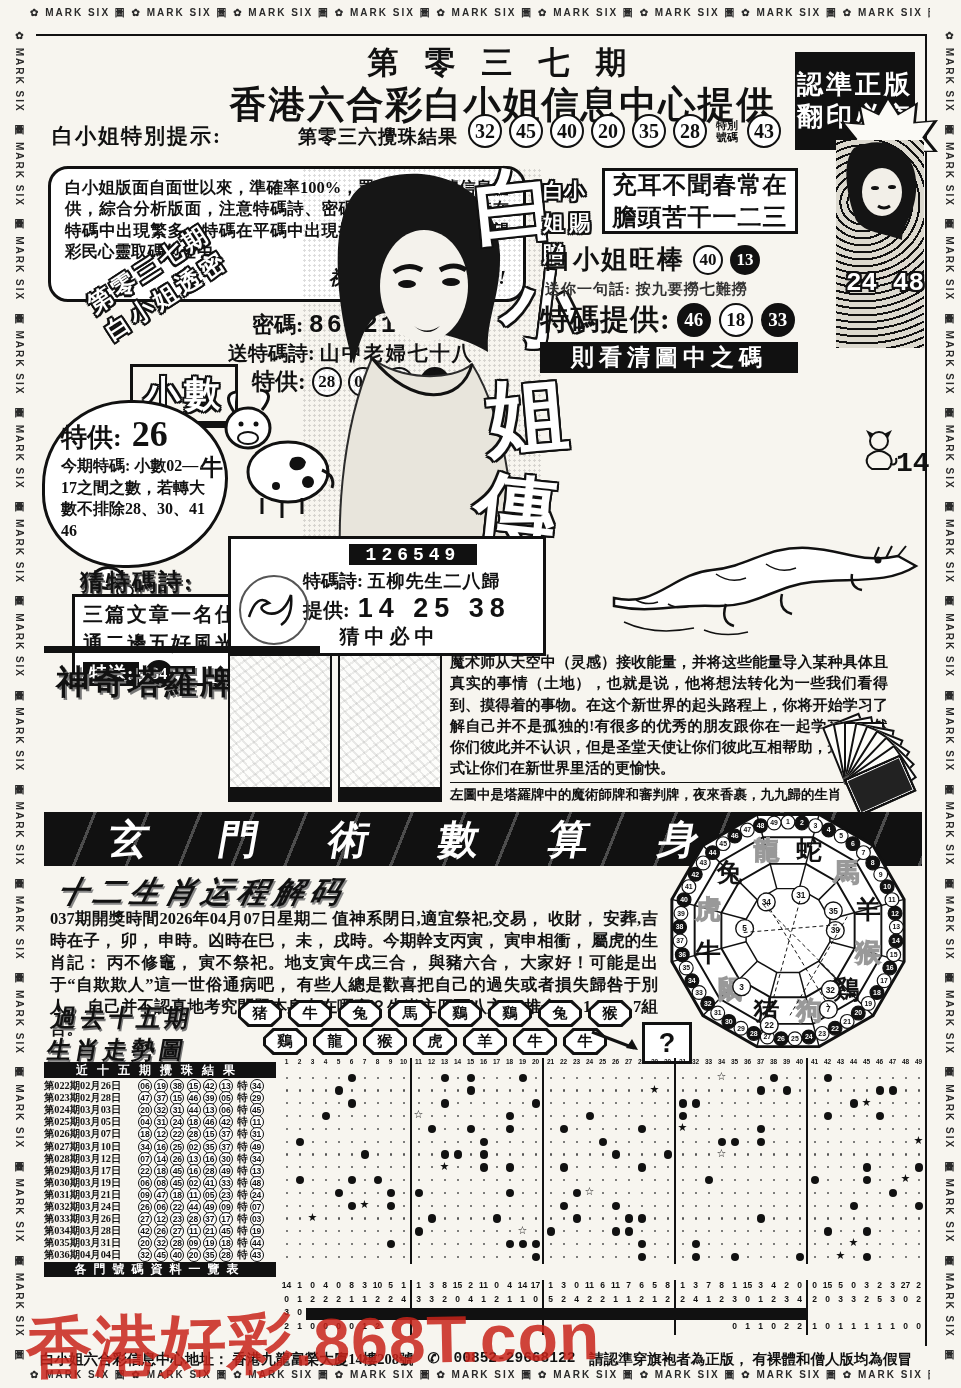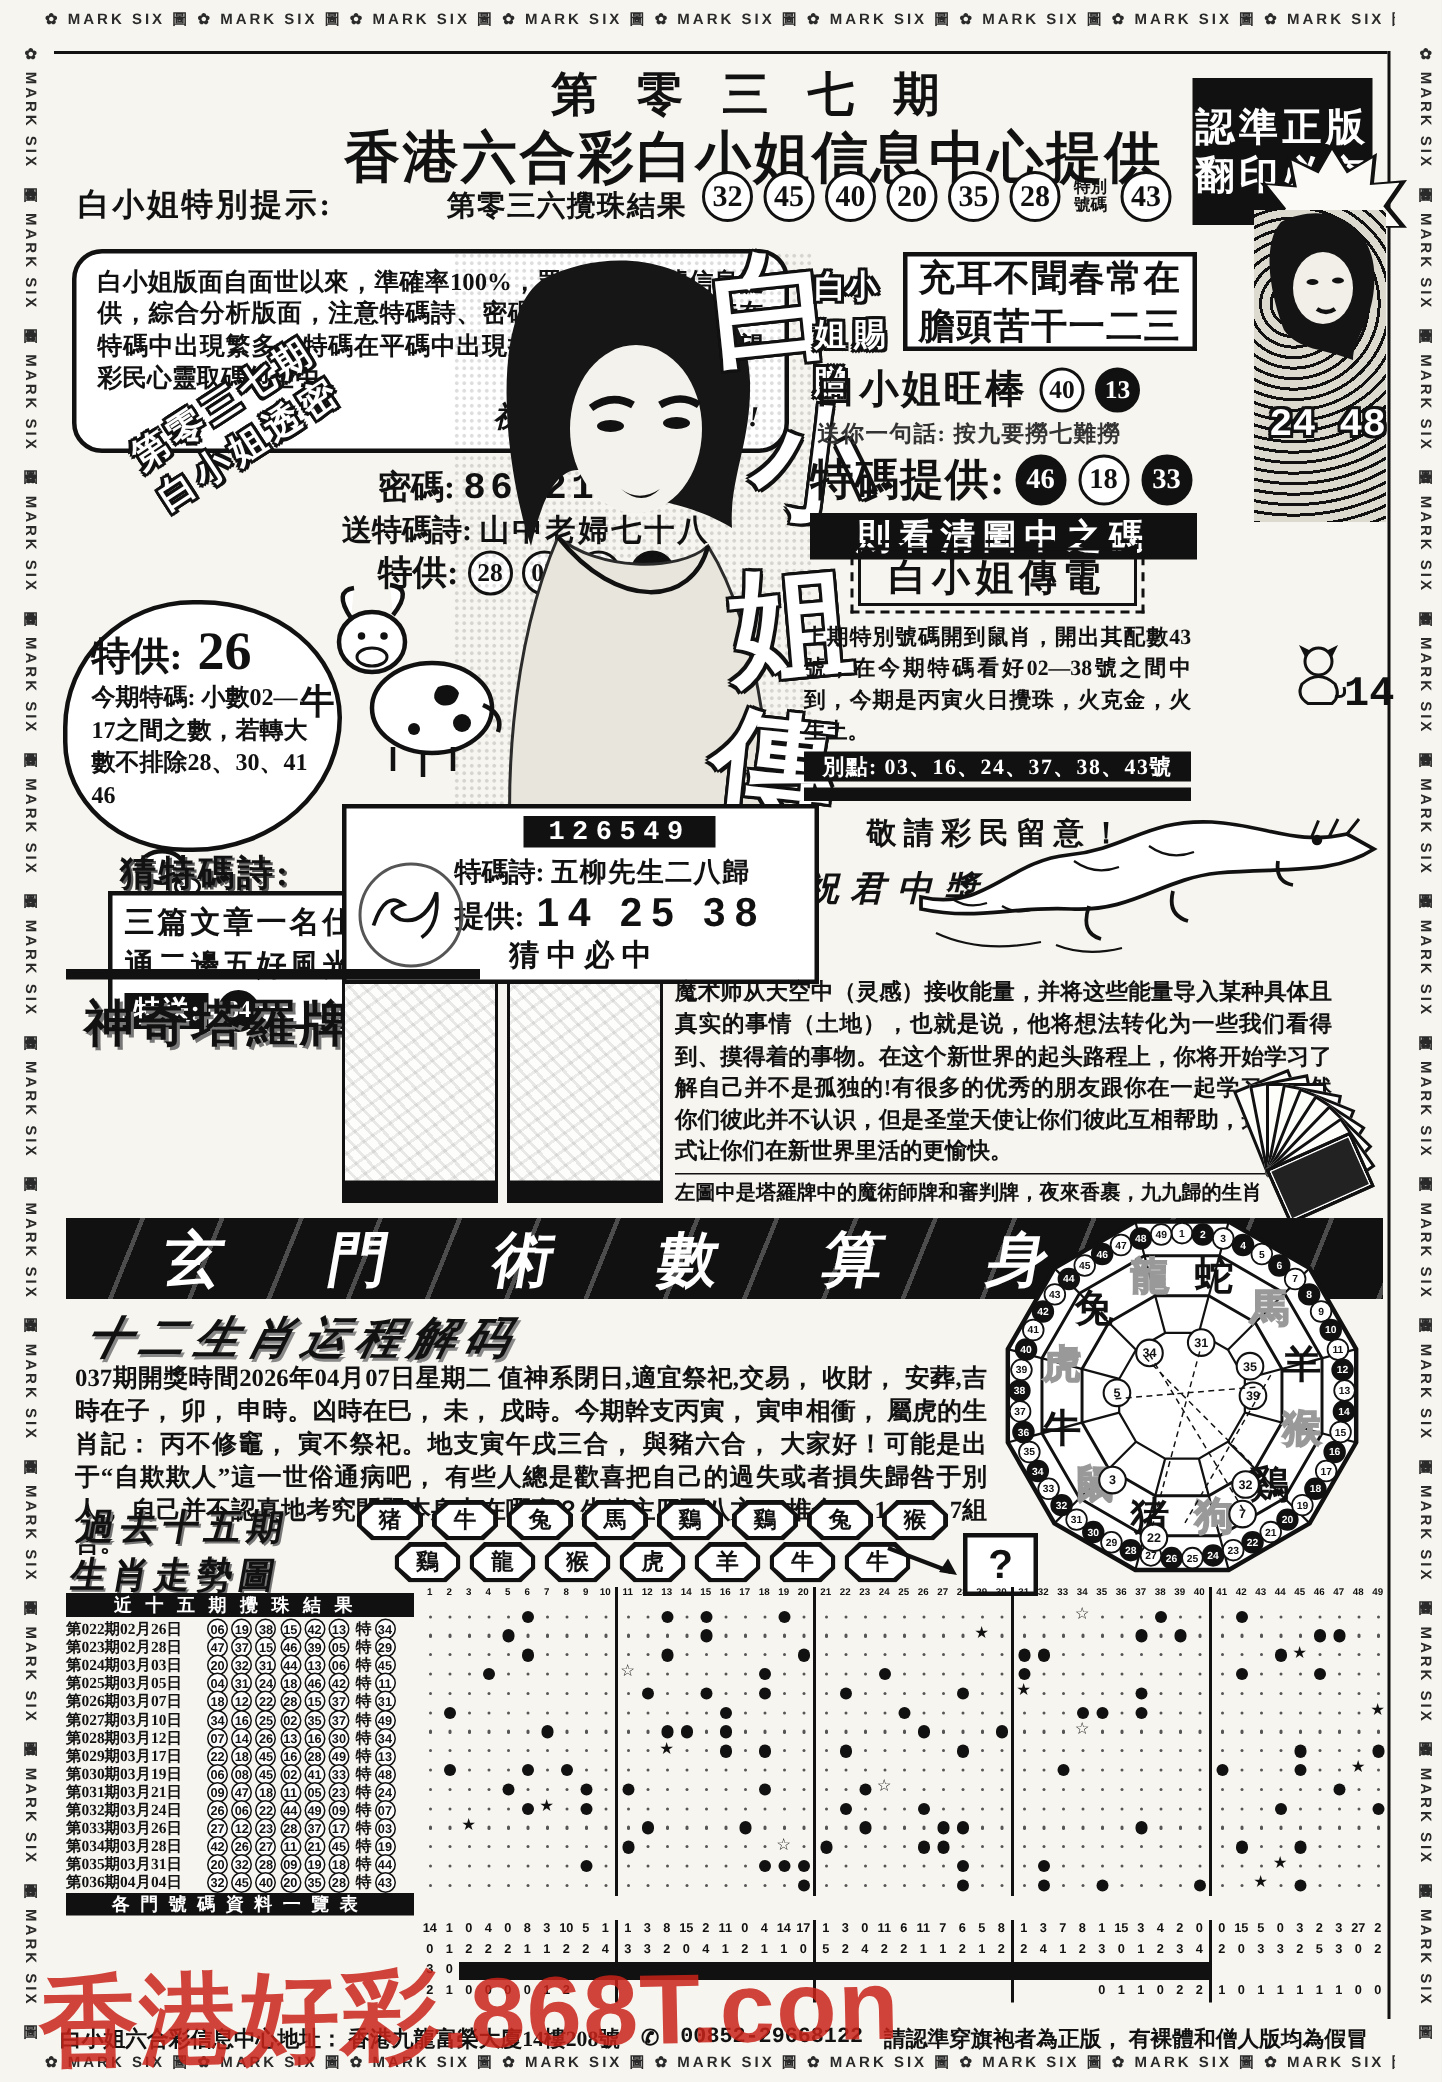--- a/index.html
+++ b/index.html
@@ -151,30 +151,20 @@
 <div class="abs" style="left:540px;top:300px;display:flex;align-items:center;gap:6px;">
   <span class="serif hv" style="font-size:29px;letter-spacing:1px;">特碼提供:</span>
   <span id="tema-circles" style="display:flex;gap:8px;">
         <span class="circle serif filled" style="width: 34px; height: 34px; font-size: 19px;">46</span>
         <span class="circle serif" style="width: 34px; height: 34px; font-size: 19px;">18</span>
         <span class="circle serif filled" style="width: 34px; height: 34px; font-size: 19px;">33</span>
       </span>
 </div>
 <div class="abs blackbar serif" style="left:540px;top:342px;width:258px;height:31px;font-size:23px;letter-spacing:5px;">則看清圖中之碼</div>
 
-<div class="abs" style="left:536px;top:360px;width:258px;">
-  <div style="margin:0 auto;width:186px;border:2.5px dashed #111;padding:3px;">
-    <div class="serif hv" style="border:2px solid #111;text-align:center;font-size:25px;letter-spacing:4px;padding:1px 0;">白小姐傳電</div>
-  </div>
-  <div class="serif b" style="margin-top:6px;font-size:14.5px;line-height:1.45;text-align:justify;">上期特別號碼開到鼠肖，開出其配數43號，在今期特碼看好02—38號之間中到，今期是丙寅火日攪珠，火克金，火生土。</div>
-  <div class="blackbar serif" style="height:20px;font-size:14.5px;letter-spacing:1px;margin-top:2px;">別點: 03、16、24、37、38、43號</div>
-  <div style="height:9px;background:#111;margin-top:4px;"></div>
-  <div class="serif hv" style="margin-top:8px;font-size:20px;letter-spacing:5px;text-align:center;">敬請彩民留意！</div>
-  <div class="serif hv" style="margin-top:8px;font-size:23px;letter-spacing:8px;font-style:italic;">祝君中獎</div>
-</div>
 <div class="abs" style="left:858px;top:428px;">
   <svg width="42" height="44" viewBox="0 0 42 44">
     <path d="M12,10 L8,2 L16,6 Z M26,6 L34,2 L30,10 Z" fill="#111"></path>
     <circle cx="21" cy="13" r="9" fill="none" stroke="#111" stroke-width="2"></circle>
     <path d="M10,28 q11,-10 22,0 q4,8 -2,13 L14,41 q-8,-5 -4,-13Z" fill="none" stroke="#111" stroke-width="2"></path>
     <path d="M32,36 q8,2 6,-6" fill="none" stroke="#111" stroke-width="2"></path>
   </svg>
 </div>
 <div class="abs mono b" style="left:896px;top:448px;font-size:28px;">14</div>
 
@@ -183,20 +173,23 @@
     <path d="M8,86 C50,96 66,62 106,58 C146,54 158,34 202,36 C238,38 258,52 292,44 L310,54 C282,72 248,66 206,70 C168,74 150,96 108,94 C68,92 46,102 8,94 Z" fill="#fff" stroke="#111" stroke-width="2.5"></path>
     <path d="M292,44 l8,-10 m-20,12 l6,-12 m-18,13 l5,-12" stroke="#111" stroke-width="2" fill="none"></path>
     <circle cx="272" cy="48" r="3.5" fill="#111"></circle>
     <path d="M120,92 q-6,18 8,22 m48,-32 q-4,16 10,20 m60,-40 q-2,14 10,16" stroke="#111" stroke-width="2.5" fill="none"></path>
     <path d="M30,88 q10,6 22,2 m10,2 q10,6 22,2" stroke="#111" stroke-width="1.5" fill="none"></path>
     <path d="M110,62 q14,10 30,4 m20,-14 q14,10 30,4" stroke="#111" stroke-width="1.5" fill="none"></path>
     <path d="M18,110 q30,14 70,6 m10,2 q20,8 44,2" stroke="#111" stroke-width="1.5" fill="none"></path>
   </svg>
 </div>
 
+<div class="abs" style="left:130px;top:364px;width:102px;height:54px;border:3px solid #111;border-bottom:7px solid #111;display:flex;align-items:center;justify-content:center;">
+  <span class="outline-char serif" style="font-size:36px;letter-spacing:4px;">小數</span>
+</div>
 <div class="abs" style="left:42px;top:400px;width:186px;height:168px;border:3px solid #111;border-radius:48% 52% 55% 45%/52% 48% 55% 45%;background:#fff;padding:10px 12px 6px 16px;box-sizing:border-box;">
   <div style="display:flex;align-items:baseline;gap:10px;">
     <span class="serif hv" style="font-size:26px;">特供:</span>
     <span class="serif hv" style="font-size:36px;">26</span>
   </div>
   <div class="serif b" style="font-size:16px;line-height:1.35;">今期特碼: 小數02—17之間之數，若轉大數不排除28、30、41 46</div>
 </div>
 <div class="abs" style="left:92px;top:566px;width:26px;height:18px;border:3px solid #111;border-radius:50%;background:#fff;"></div>
 <div class="abs" style="left:116px;top:584px;width:14px;height:10px;border:2.5px solid #111;border-radius:50%;background:#fff;"></div>
 

